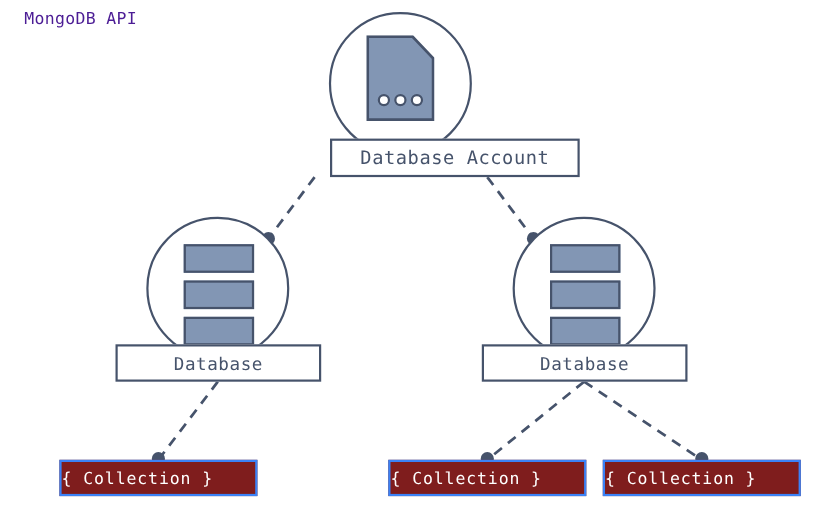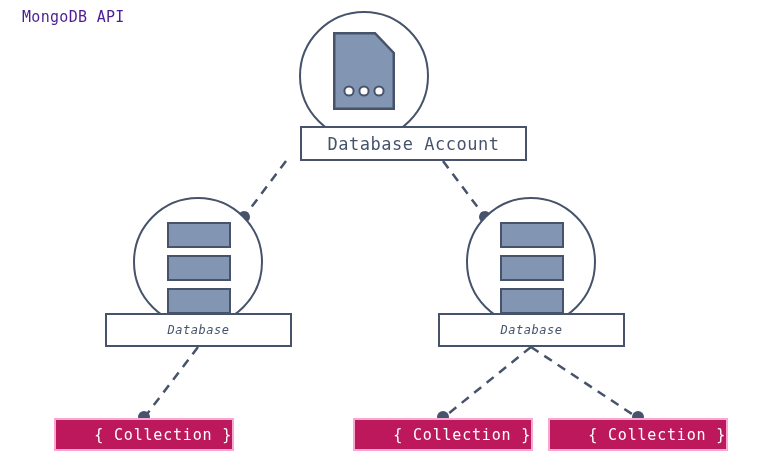--- a/index.html
+++ b/index.html
@@ -73,32 +73,31 @@
     justify-content: center;
     font-family: "DejaVu Sans Mono", "Liberation Mono", monospace;
     color: #46536b;
     white-space: nowrap;
   }
   .label-box.title-box {
     font-size: 17px;
     letter-spacing: 0.5px;
   }
   .label-box.db-box {
-    font-size: 12px;
+    font-size: 16px;
     letter-spacing: 0.5px;
-    font-style: italic;
   }
   .collection-box {
     position: absolute;
-    background: #be185d;
-    border: 2px solid #f9a8d4;
+    background: #7f1d1d;
+    border: 2px solid #3b82f6;
     box-sizing: border-box;
     display: flex;
     align-items: center;
-    justify-content: flex-end;
+    justify-content: flex-start;
     font-family: "DejaVu Sans Mono", "Liberation Mono", monospace;
     font-size: 15px;
     color: #ffffff;
     letter-spacing: 0.8px;
     white-space: nowrap;
   }
 </style>
 </head>
 <body>
 

